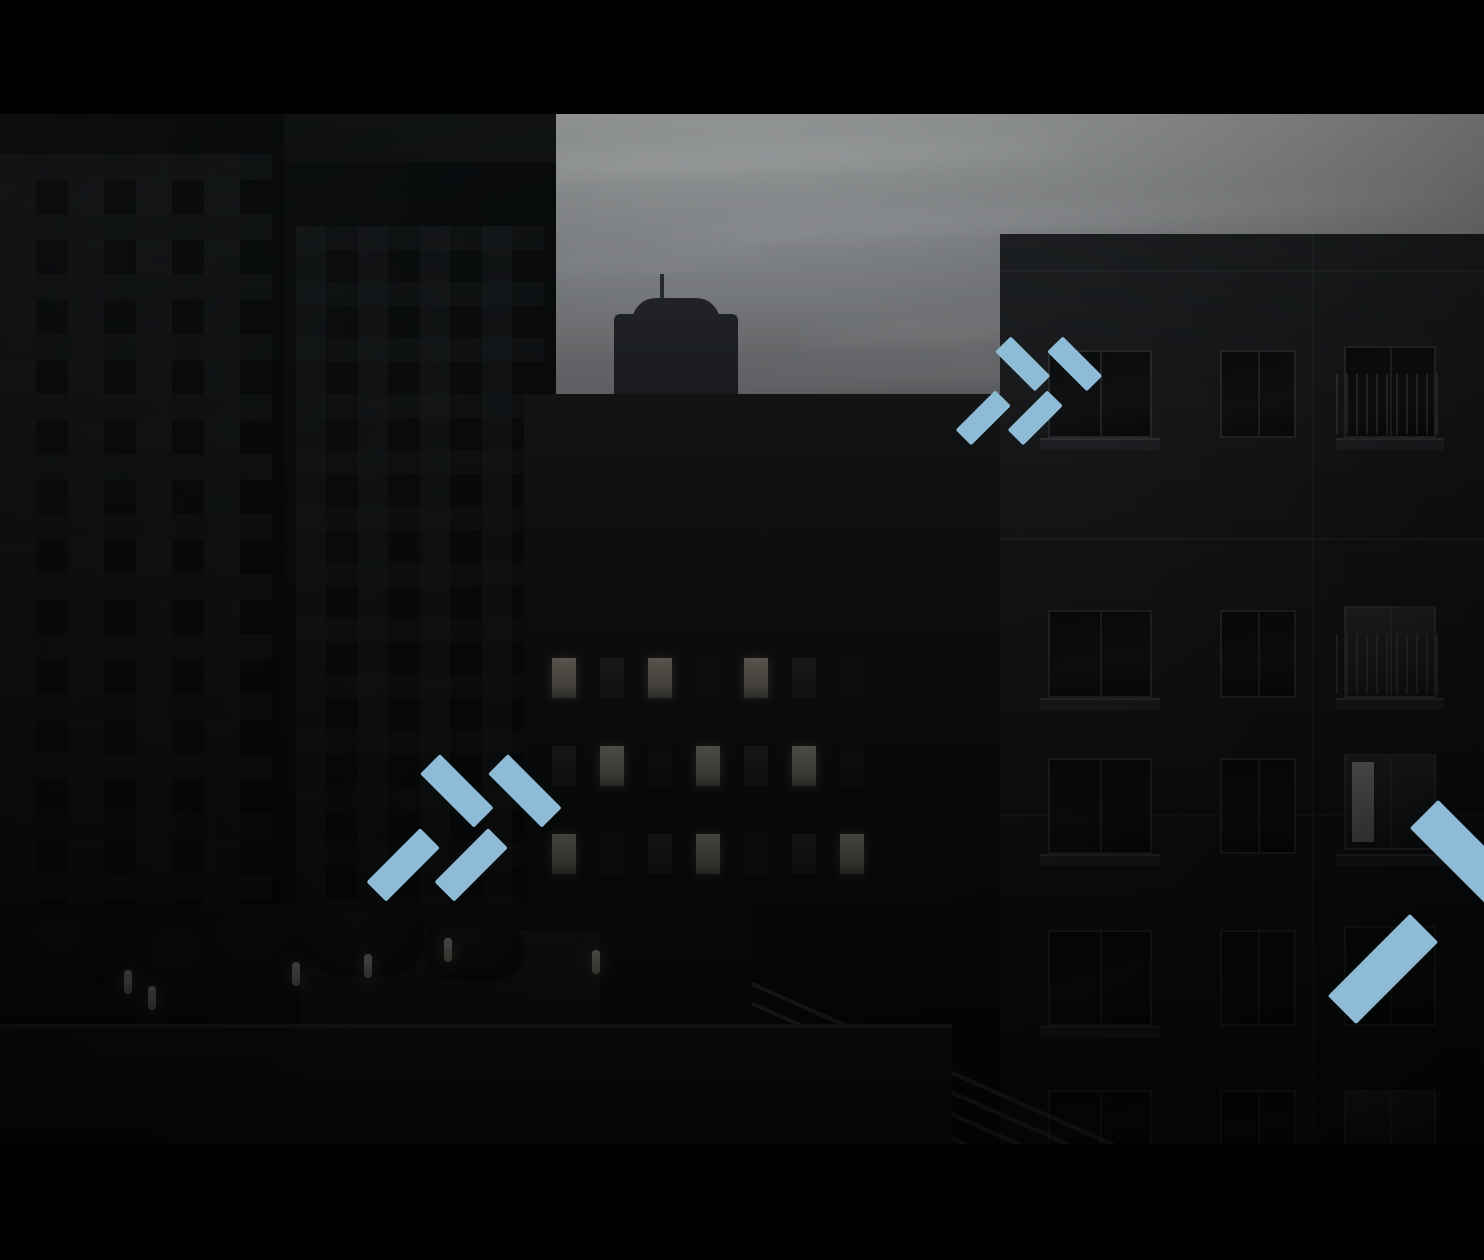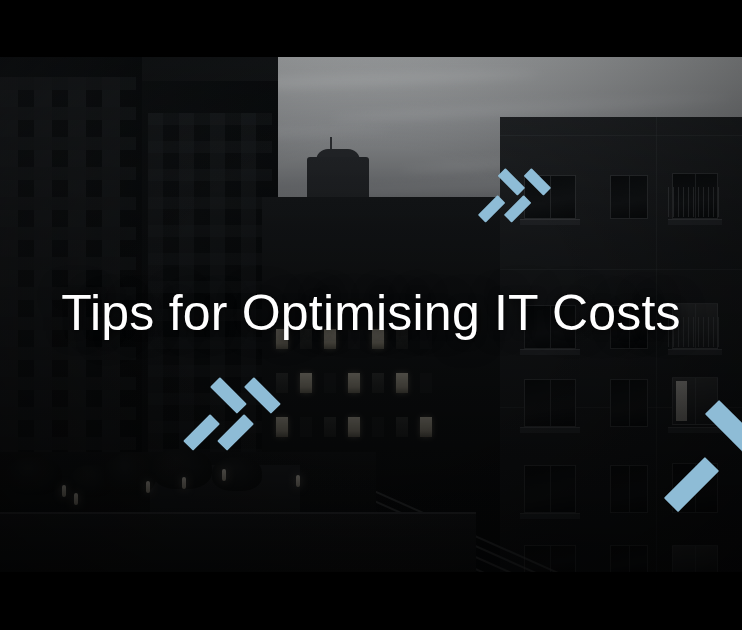--- a/index.html
+++ b/index.html
@@ -519,18 +519,17 @@
     <span class="arm a2"></span>
     <span class="arm a3"></span>
     <span class="arm a4"></span>
   </div>
 
   <div class="chev chev-edge">
     <span class="arm a1"></span>
     <span class="arm a2"></span>
   </div>
 
-  <div class="slide-title">Tips for Optimising IT Costs</div>
 
   <div class="bar-top"></div>
   <div class="bar-bottom"></div>
 
 </div>
 
 </body></html>

